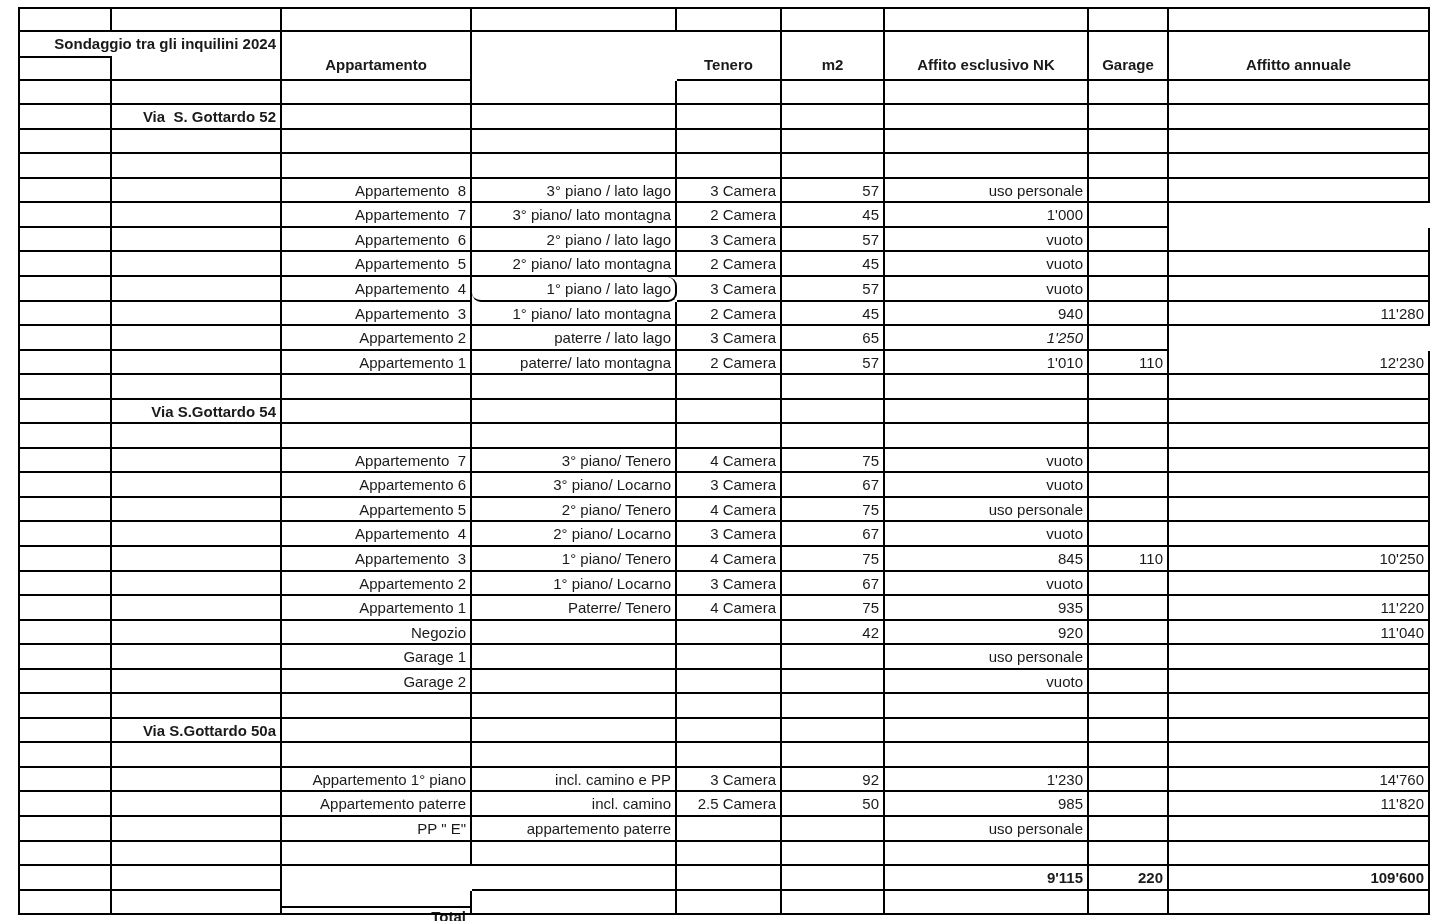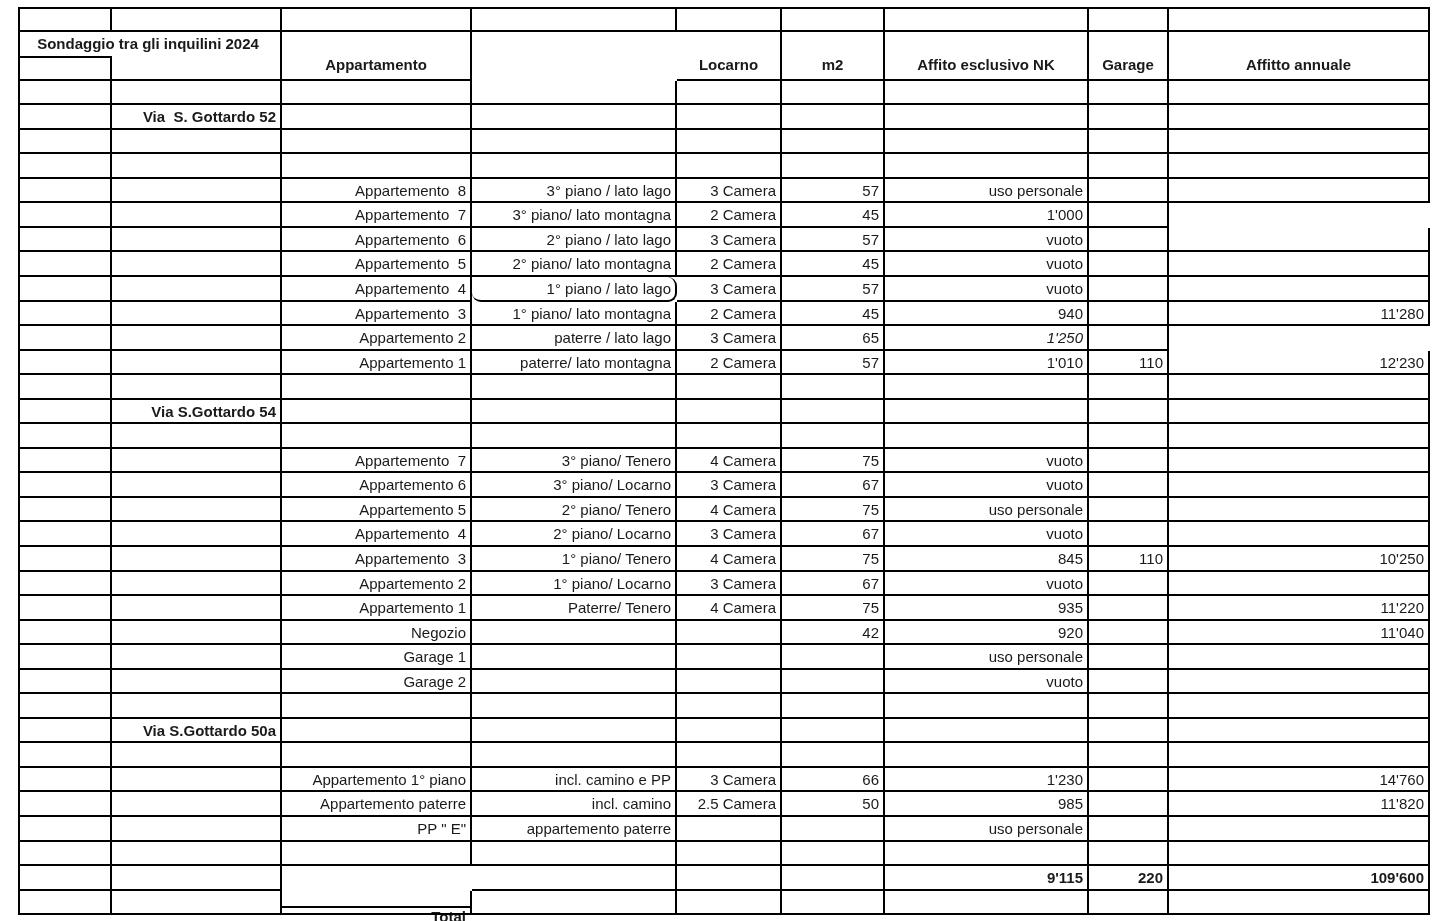--- a/index.html
+++ b/index.html
@@ -35,21 +35,21 @@
     color: #1a1a1a;
     text-align: right;
     white-space: pre;
     overflow: visible;
   }
   .bold { font-weight: bold; }
   .title {
     grid-column: 1 / span 2;
     grid-row: 2;
     border-bottom: none;
-    text-align: center;
+    text-align: right;
     padding-left: 0;
     font-weight: bold;
   }
   .bt {
     grid-column: 1;
     grid-row: 3;
     border-top: 2px solid #000;
   }
   .b3 {
     grid-column: 2;
@@ -67,21 +67,21 @@
   }
 </style>
 </head>
 <body>
 
 <div class="sheet">
   <div class="c title">Sondaggio tra gli inquilini 2024</div>
   <div class="c bt"></div>
   <div class="c b3"></div>
   <div class="c hdr" style="grid-column:3">Appartamento</div>
-  <div class="c hdr" style="grid-column:5">Locarno</div>
+  <div class="c hdr" style="grid-column:5">Tenero</div>
   <div class="c hdr" style="grid-column:6">m2</div>
   <div class="c hdr" style="grid-column:7">Affito esclusivo NK</div>
   <div class="c hdr" style="grid-column:8">Garage</div>
   <div class="c hdr" style="grid-column:9">Affitto annuale</div>
 <div class="c" style="grid-area: 1 / 1;"></div>
     <div class="c" style="grid-area: 1 / 2;"></div>
     <div class="c" style="grid-area: 1 / 3;"></div>
     <div class="c" style="grid-area: 1 / 4;"></div>
     <div class="c" style="grid-area: 1 / 5;"></div>
     <div class="c" style="grid-area: 1 / 6;"></div>
@@ -336,21 +336,21 @@
     <div class="c" style="grid-area: 31 / 5;"></div>
     <div class="c" style="grid-area: 31 / 6;"></div>
     <div class="c" style="grid-area: 31 / 7;"></div>
     <div class="c" style="grid-area: 31 / 8;"></div>
     <div class="c" style="grid-area: 31 / 9;"></div>
     <div class="c" style="grid-area: 32 / 1;"></div>
     <div class="c" style="grid-area: 32 / 2;"></div>
     <div class="c" style="grid-area: 32 / 3;">Appartemento 1° piano</div>
     <div class="c" style="grid-area: 32 / 4;">incl. camino e PP</div>
     <div class="c" style="grid-area: 32 / 5;">3 Camera</div>
-    <div class="c" style="grid-area: 32 / 6;">66</div>
+    <div class="c" style="grid-area: 32 / 6;">92</div>
     <div class="c" style="grid-area: 32 / 7;">1'230</div>
     <div class="c" style="grid-area: 32 / 8;"></div>
     <div class="c" style="grid-area: 32 / 9;">14'760</div>
     <div class="c" style="grid-area: 33 / 1;"></div>
     <div class="c" style="grid-area: 33 / 2;"></div>
     <div class="c" style="grid-area: 33 / 3;">Appartemento paterre</div>
     <div class="c" style="grid-area: 33 / 4;">incl. camino</div>
     <div class="c" style="grid-area: 33 / 5;">2.5 Camera</div>
     <div class="c" style="grid-area: 33 / 6;">50</div>
     <div class="c" style="grid-area: 33 / 7;">985</div>

